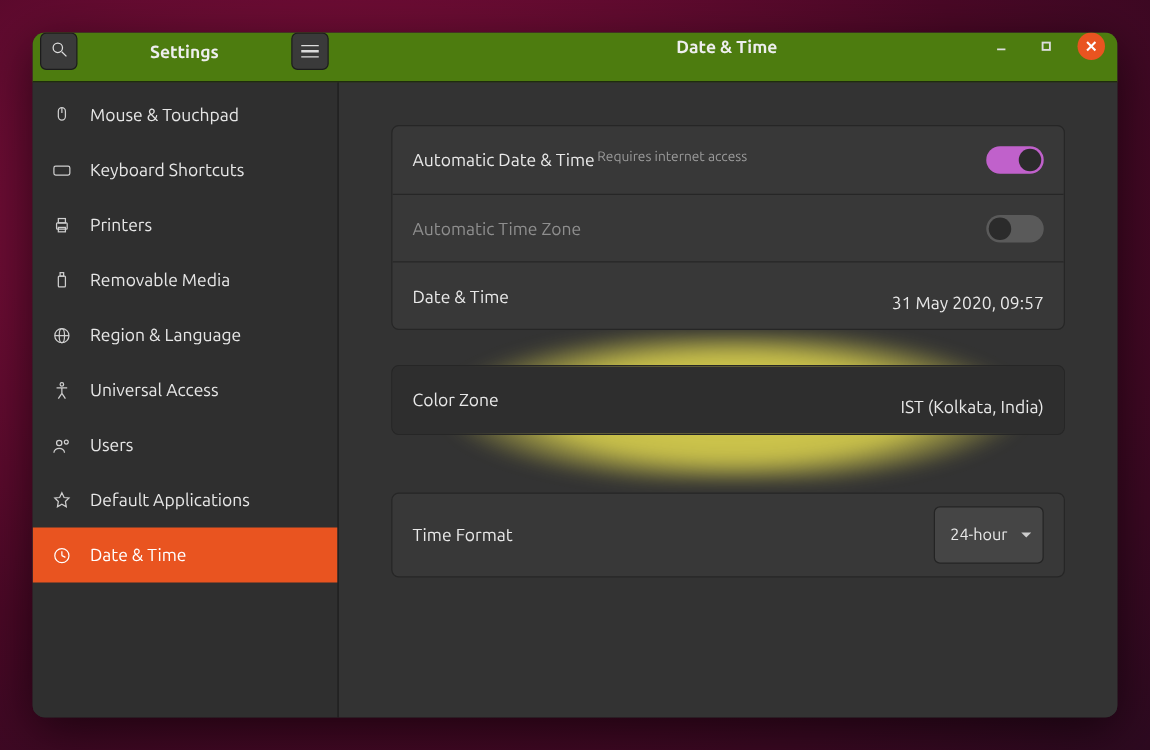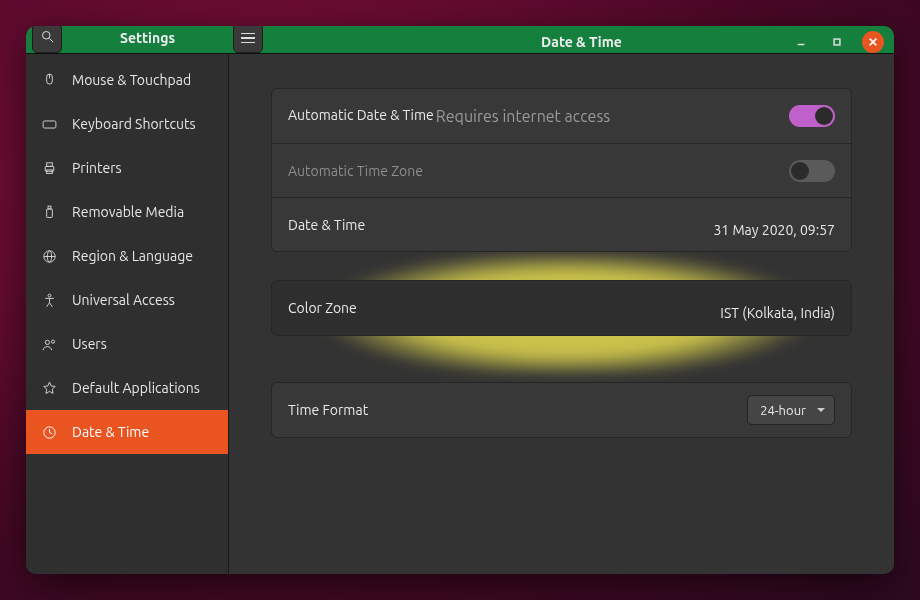--- a/index.html
+++ b/index.html
@@ -10,21 +10,21 @@
     display:flex; align-items:flex-start; justify-content:flex-start;
   }
   .window {
     position:absolute; left:26px; top:26px; width:868px; height:548px;
     background:#2c2c2c; border-radius:10px; overflow:hidden;
     box-shadow:0 10px 40px rgba(0,0,0,.6);
     display:flex; flex-direction:column;
   }
   
   .titlebar {
-    height:28px; background:#15803d; display:flex; align-items:flex-end;
+    height:40px; background:#4d7c0f; display:flex; align-items:flex-start;
     border-bottom:1px solid #111;
   }
   .tb-left { width:243px; display:flex; align-items:center; padding:0 6px; gap:6px;}
   .tb-right { flex:1; display:flex; align-items:center; position:relative;}
   .tb-title-left { flex:1; text-align:center; color:#eee; font-weight:600; font-size:14px;}
   .hdr-btn {
     width:30px; height:30px; border-radius:5px; background:#3a3a3a;
     display:flex; align-items:center; justify-content:center; color:#ddd;
     border:1px solid #1c1c1c; cursor:pointer;
   }
@@ -34,21 +34,21 @@
   .tb-title-right { position:absolute; left:0; right:0; text-align:center; color:#eee; font-weight:600; font-size:14px; pointer-events:none;}
   .win-controls { margin-left:auto; display:flex; align-items:center; gap:14px; padding-right:10px;}
   .wc { width:22px; height:22px; border-radius:11px; display:flex; align-items:center; justify-content:center; cursor:pointer;}
   .wc svg{ width:10px; height:10px;}
   .wc.min svg, .wc.max svg { stroke:#ddd; fill:none; stroke-width:1.8;}
   .wc.close { background:#e95420;}
   .wc.close svg { stroke:#fff; stroke-width:2;}
   
   .body { flex:1; display:flex; min-height:0;}
   .sidebar {
-    width:203px; background:#2f2f2f; border-right:1px solid #1a1a1a;
+    width:245px; background:#2f2f2f; border-right:1px solid #1a1a1a;
     overflow-y:auto; padding-top:4px;
   }
   .side-item {
     height:44px; display:flex; align-items:center; gap:14px;
     padding:0 14px; color:#e6e6e6; font-size:14px; cursor:pointer;
   }
   .side-item.active { background:#e95420; color:#fff;}
   .side-item .ico { width:18px; height:18px; display:flex; align-items:center; justify-content:center;}
   .side-item .ico svg { width:17px; height:17px; stroke:#cfcfcf; fill:none; stroke-width:1.4;}
   .side-item.active .ico svg { stroke:#fff;}
@@ -69,40 +69,40 @@
   .card {
     border:1px solid #262626; border-radius:6px; overflow:hidden;
     background:#383838;
   }
   .row {
     min-height:54px; display:flex; align-items:center; padding:10px 16px;
     color:#e8e8e8; font-size:14px;
   }
   .row + .row { border-top:1px solid #262626;}
   .row .lbls { display:flex; gap:2px;}
-  .row .lbls .sub { color:#9a9a9a; font-size:16px;}
+  .row .lbls .sub { color:#9a9a9a; font-size:11px;}
   .row .val { margin-left:auto; color:#e8e8e8; font-size:14px;margin-top:10px;}
   .row.disabled .lbls span { color:#8e8e8e;}
   .row.disabled .lbls .sub { color:#6e6e6e;}
   .toggle {
     margin-left:auto; width:46px; height:22px; border-radius:11px;
     background:#5a5a5a; position:relative;
   }
   .toggle .knob {
     position:absolute; top:2px; width:18px; height:18px; border-radius:9px;
     background:#2b2b2b;
   }
   .toggle.on { background:#c061cb;}
   .toggle.on .knob { right:2px;}
   .toggle.off .knob { left:2px;}
   .row.standout {
     background:#2e2e2e;
   }
   .combo {
-    margin-left:auto; height:30px; background:#454545; border:1px solid #242424;
+    margin-left:auto; height:46px; background:#454545; border:1px solid #242424;
     border-radius:5px; display:flex; align-items:center; padding:0 8px 0 12px;
     gap:10px; color:#e8e8e8; font-size:13px; cursor:pointer;text-align:center;
   }
   .combo svg { width:10px; height:10px; fill:#ccc;}
   .spacer { height:28px;}
   .spacer-lg { height:46px;}
 </style>
 </head>
 <body>
 

